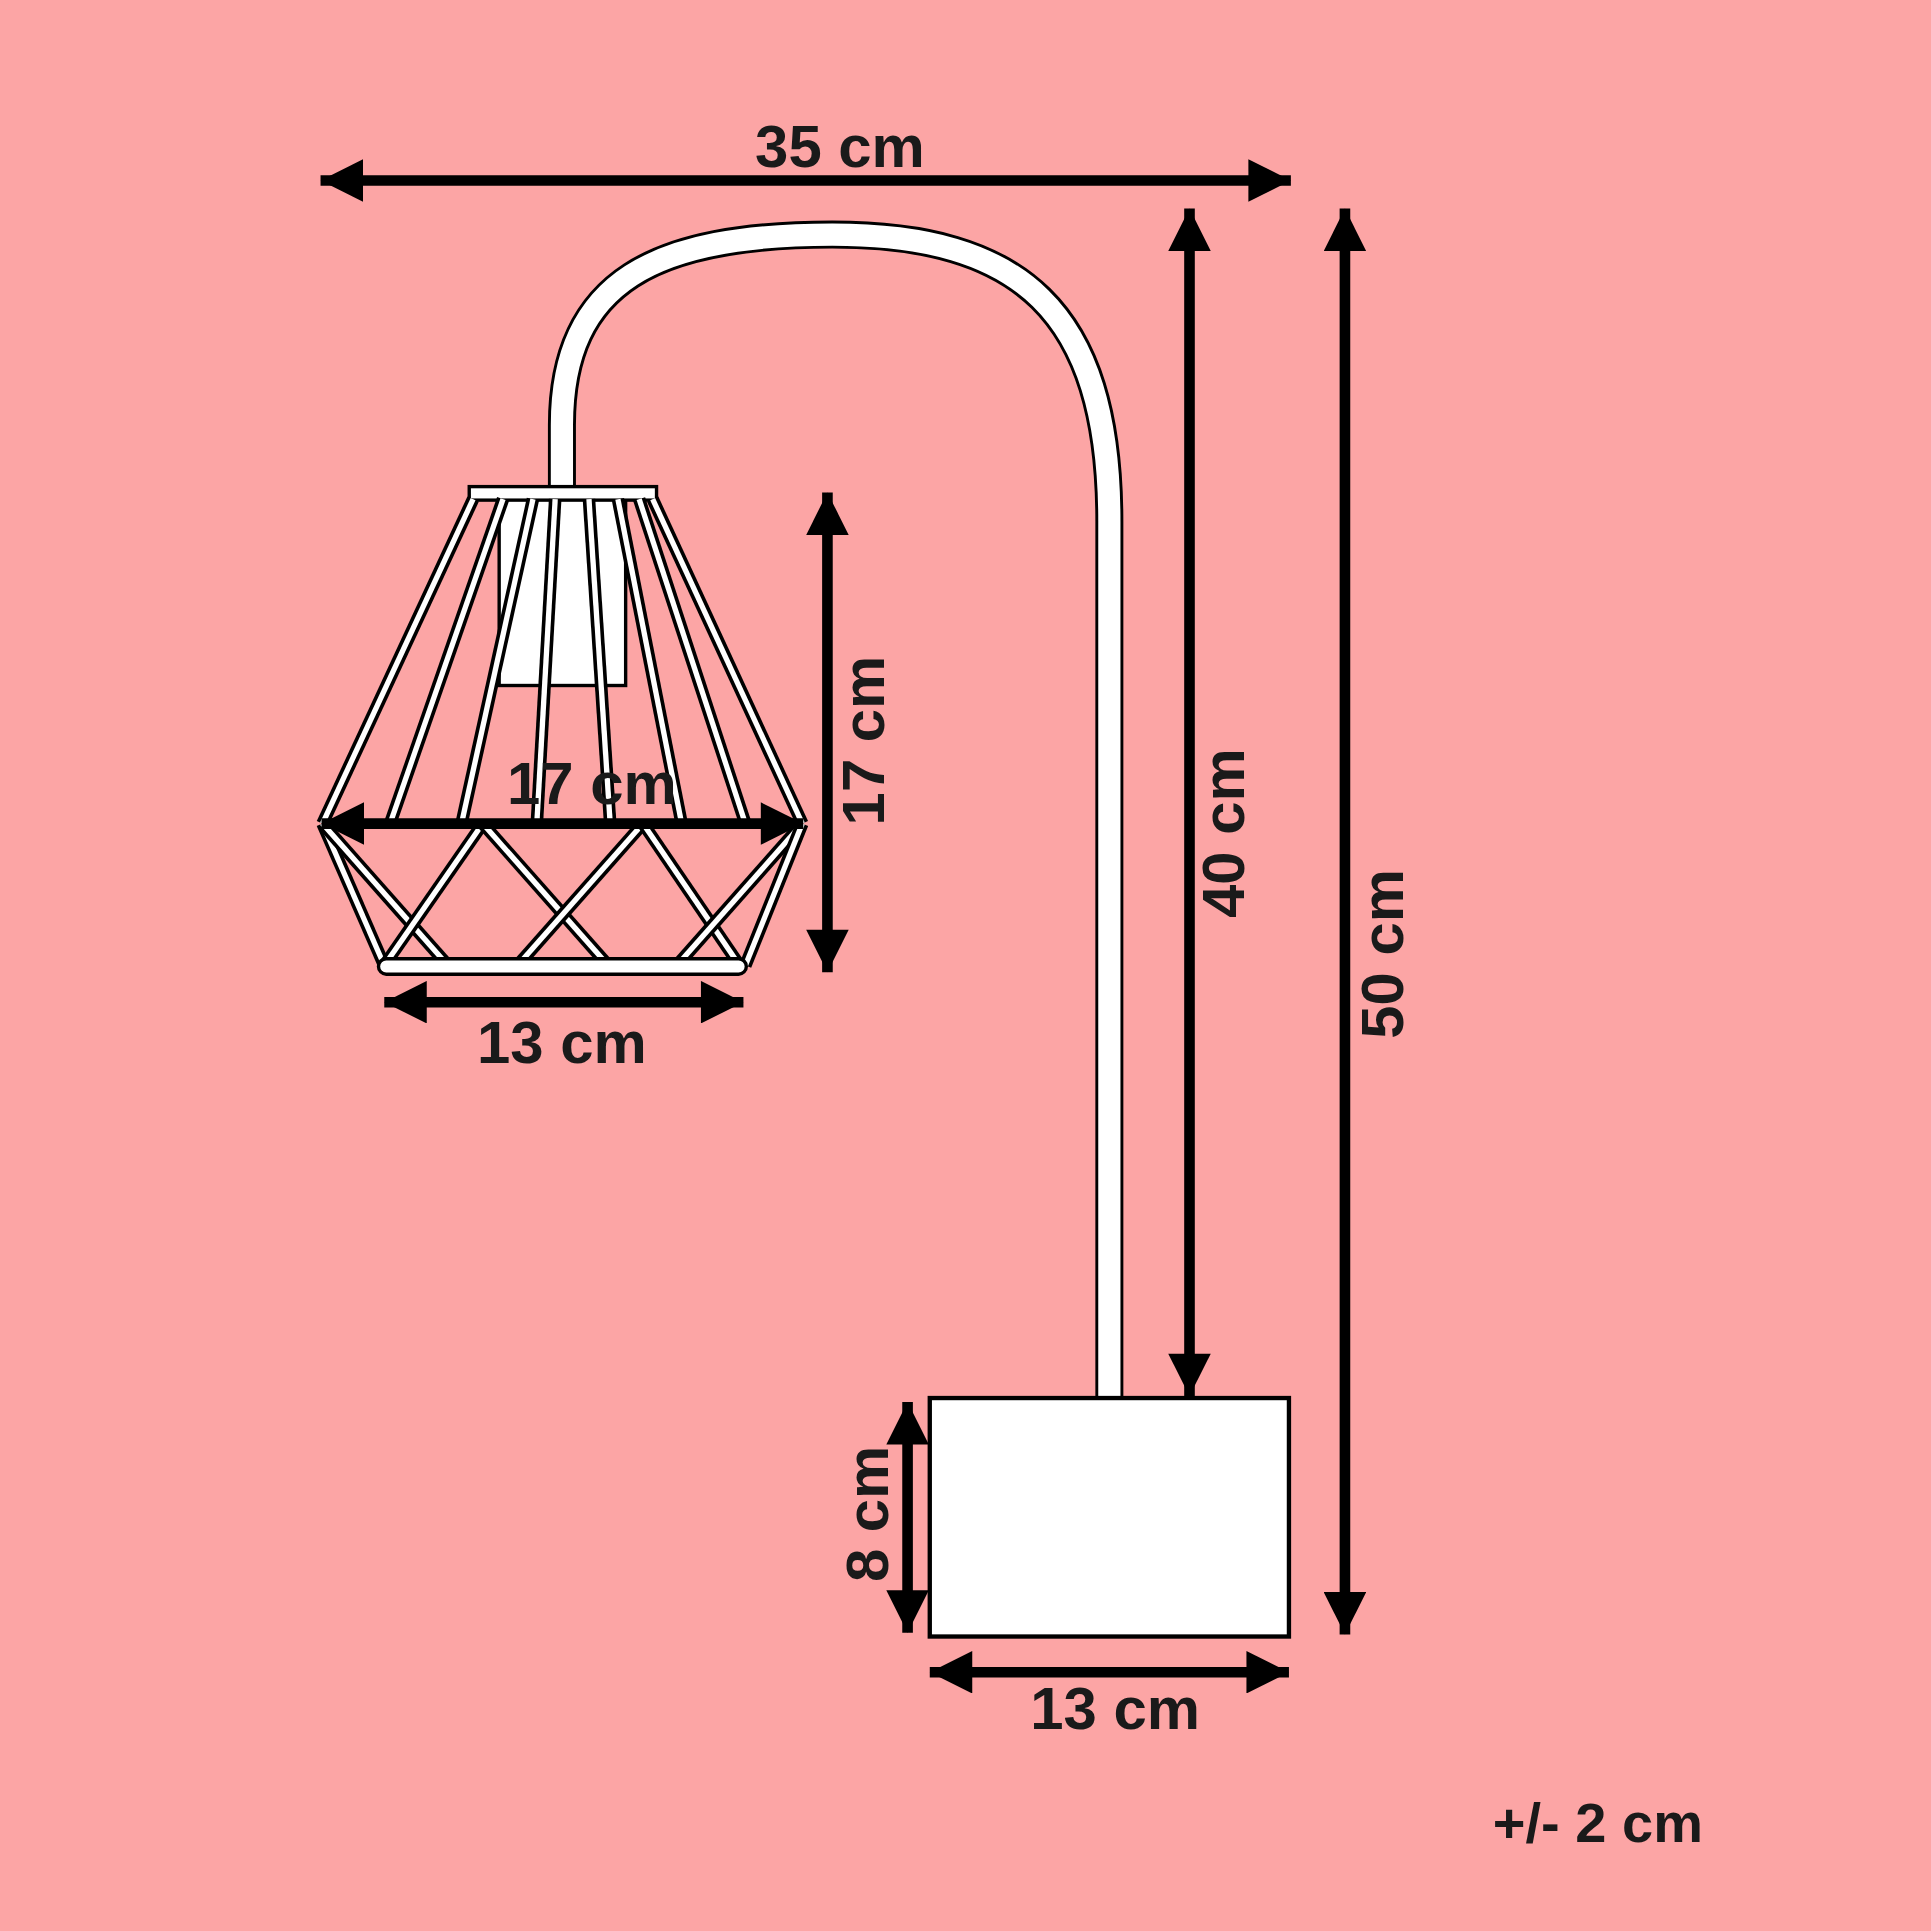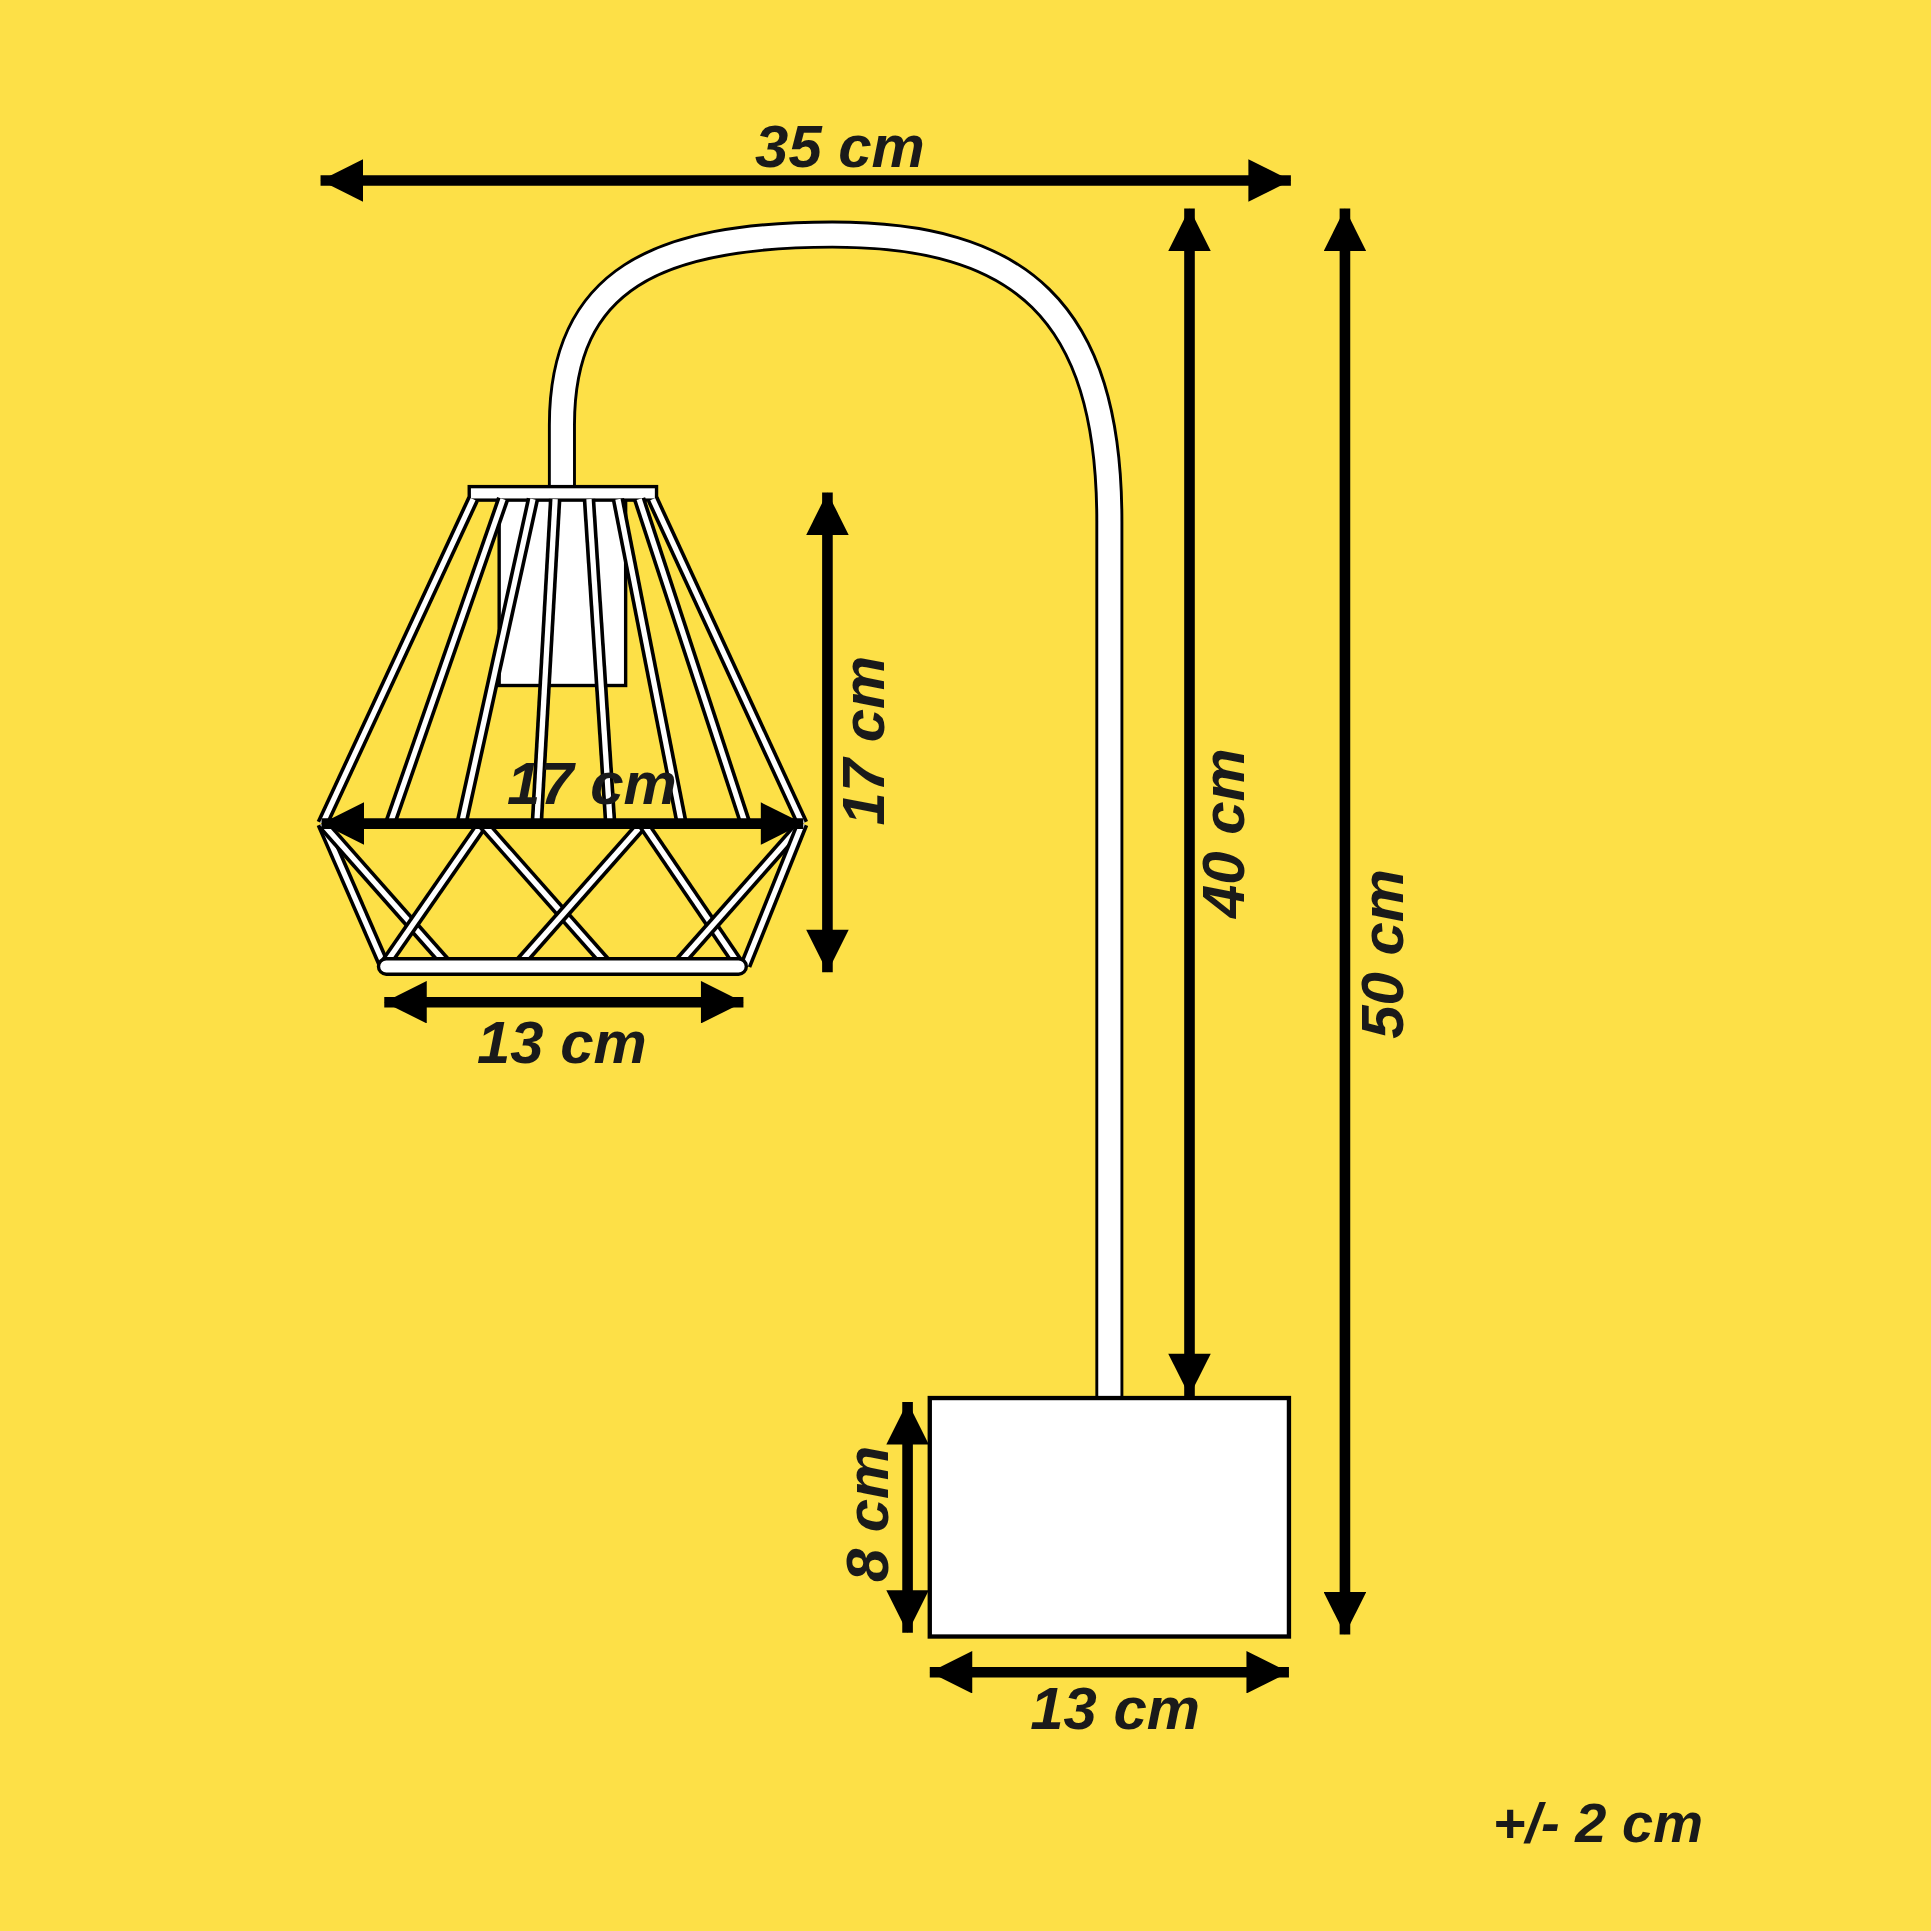--- a/index.html
+++ b/index.html
@@ -4,23 +4,22 @@
 <style>
   html, body {
     margin: 0;
     padding: 0;
     background: #ffffff;
   }
   .stage {
     position: relative;
     width: 1931px;
     height: 1931px;
-    background: #fde047;
+    background: #fca5a5;
     overflow: hidden;
-    font-style: italic;
   }
   svg text.dim-label {
     font-family: "Liberation Sans", "DejaVu Sans", sans-serif;
     font-weight: bold;
     font-size: 62px;
     fill: #1a1a1a;
   }
   svg text.tol-label {
     font-family: "Liberation Sans", "DejaVu Sans", sans-serif;
     font-weight: bold;

